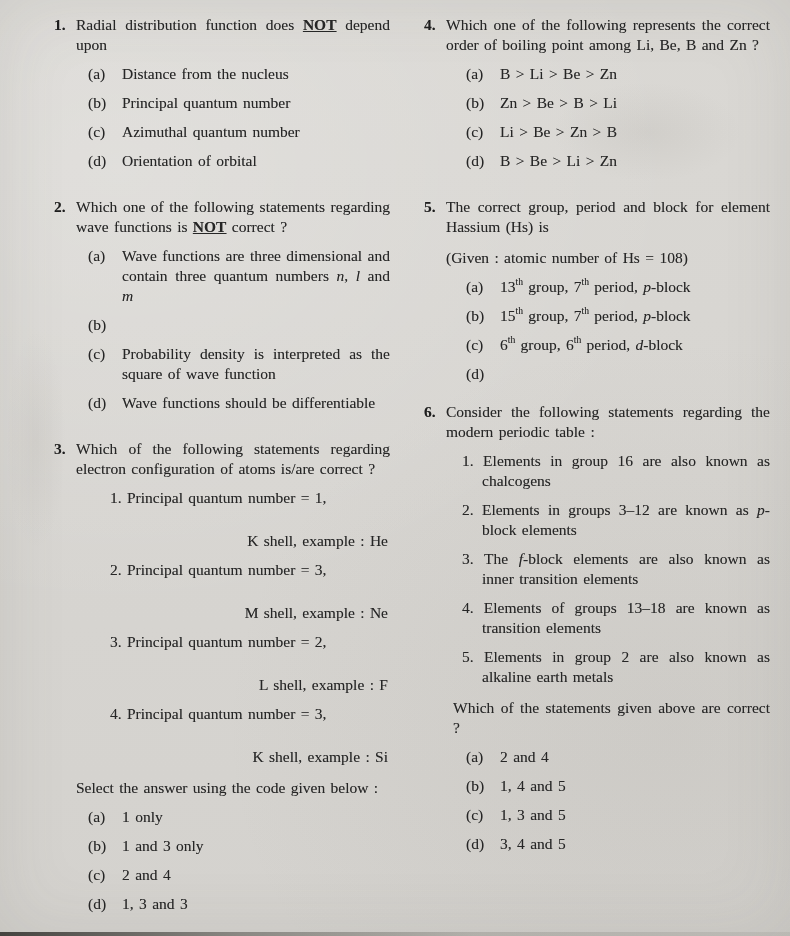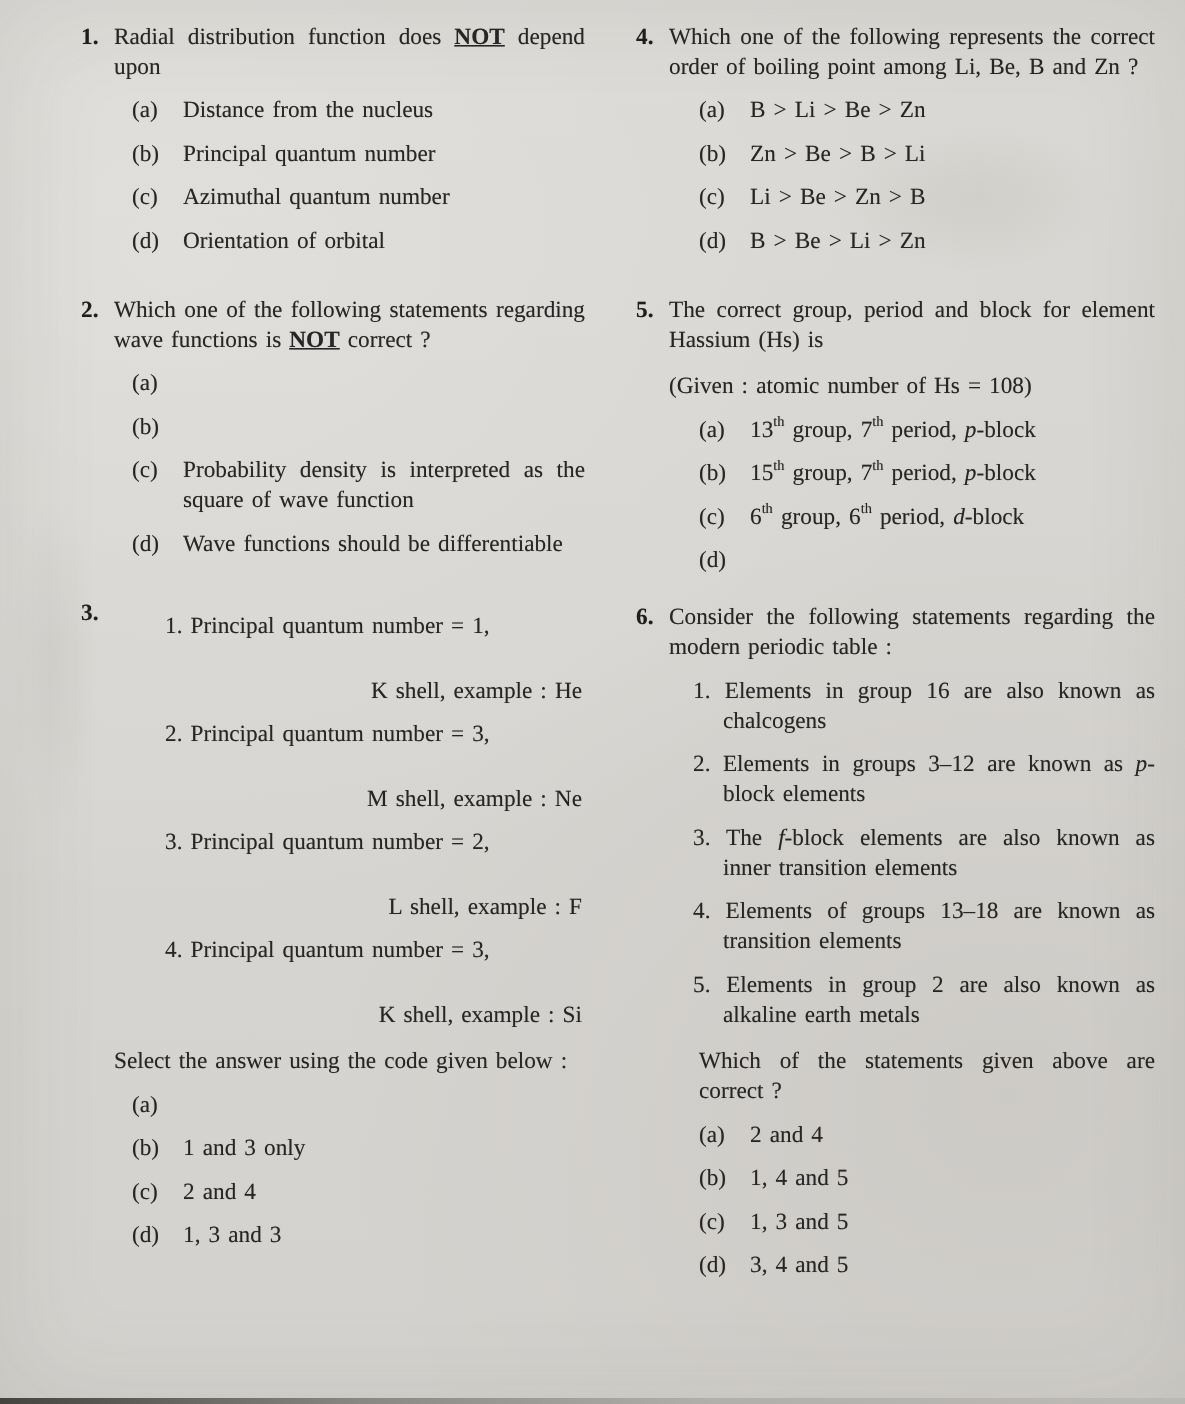--- a/index.html
+++ b/index.html
@@ -26,21 +26,21 @@
   .col{min-width:0;}
   .col-left{flex:0 0 336px;}
   .col-right{flex:1;}
   .question{display:flex;margin:0 0 26px 0;}
   .q5{margin-bottom:18px;}
   .qnum{flex:0 0 22px;font-weight:bold;color:#1e1e1e;}
   .qbody{flex:1;min-width:0;}
   .stem{margin:0;text-align:justify;word-spacing:1.5px;}
   .para{margin:11px 0 0;text-align:justify;word-spacing:1.5px;}
   .q3 .para{}
-  .q6 .para{margin-left:20px;}
+  .q6 .para{margin-left:7px;}
   .option{display:flex;margin:9px 0 0 12px;}
   .col-right .option{margin-left:20px;}
   .olabel{flex:0 0 34px;}
   .otext{flex:1;min-width:0;text-align:justify;word-spacing:1.5px;}
   .item{margin:9px 0 0 34px;padding-left:20px;text-indent:-20px;text-align:justify;word-spacing:1.5px;}
   .q6 .item{margin-left:16px;}
   .iline2{display:block;text-align:right;text-indent:0;padding-right:2px;margin-top:23px;}
   .b{font-weight:bold;text-decoration:underline;}
   .i{font-style:italic;}
   sup{font-size:62%;line-height:0;position:relative;top:-1px;vertical-align:super;}
@@ -81,44 +81,47 @@
             <span class="otext">Orientation of orbital</span>
           </div>
         </div>
   </article>
       <article class="question q2">
     <div class="qnum">2.</div>
     <div class="qbody">
           <p class="stem">Which one of the following statements regarding wave functions is <span class="b">NOT</span> correct ?</p>
           <div class="option">
             <span class="olabel">(a)</span>
+            <span class="otext">Wave functions are three dimensional and contain three quantum numbers <span class="i">n</span>, <span class="i">l</span> and <span class="i">m</span></span>
           </div>
           <div class="option">
             <span class="olabel">(b)</span>
           </div>
           <div class="option">
             <span class="olabel">(c)</span>
             <span class="otext">Probability density is interpreted as the square of wave function</span>
           </div>
           <div class="option">
             <span class="olabel">(d)</span>
             <span class="otext">Wave functions should be differentiable</span>
           </div>
         </div>
   </article>
       <article class="question q3">
     <div class="qnum">3.</div>
     <div class="qbody">
+          <p class="stem">Which of the following statements regarding electron configuration of atoms is/are correct ?</p>
           <div class="item"><span>1. Principal quantum number = 1,</span><span class="iline2">K shell, example : He</span></div>
           <div class="item"><span>2. Principal quantum number = 3,</span><span class="iline2">M shell, example : Ne</span></div>
           <div class="item"><span>3. Principal quantum number = 2,</span><span class="iline2">L shell, example : F</span></div>
           <div class="item"><span>4. Principal quantum number = 3,</span><span class="iline2">K shell, example : Si</span></div>
           <p class="para">Select the answer using the code given below :</p>
           <div class="option">
             <span class="olabel">(a)</span>
+            <span class="otext">1 only</span>
           </div>
           <div class="option">
             <span class="olabel">(b)</span>
             <span class="otext">1 and 3 only</span>
           </div>
           <div class="option">
             <span class="olabel">(c)</span>
             <span class="otext">2 and 4</span>
           </div>
           <div class="option">

